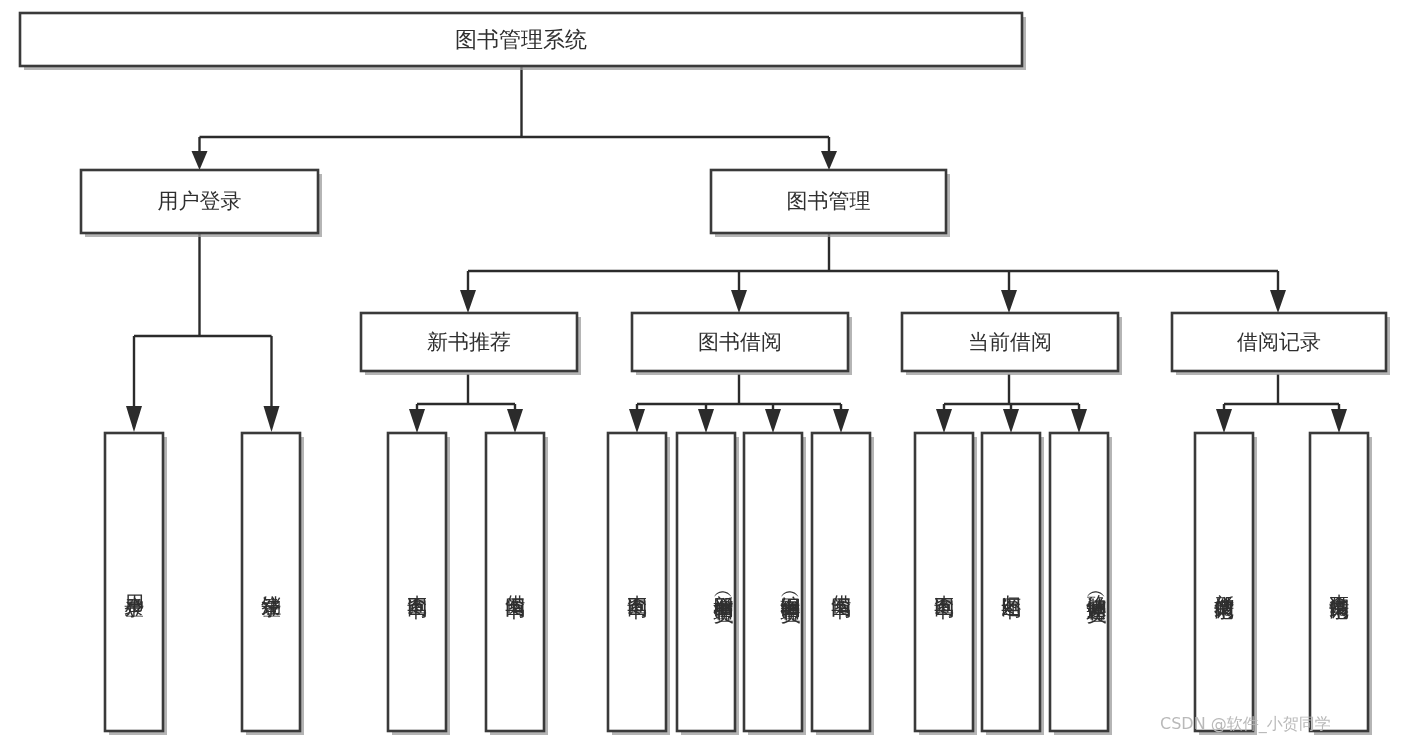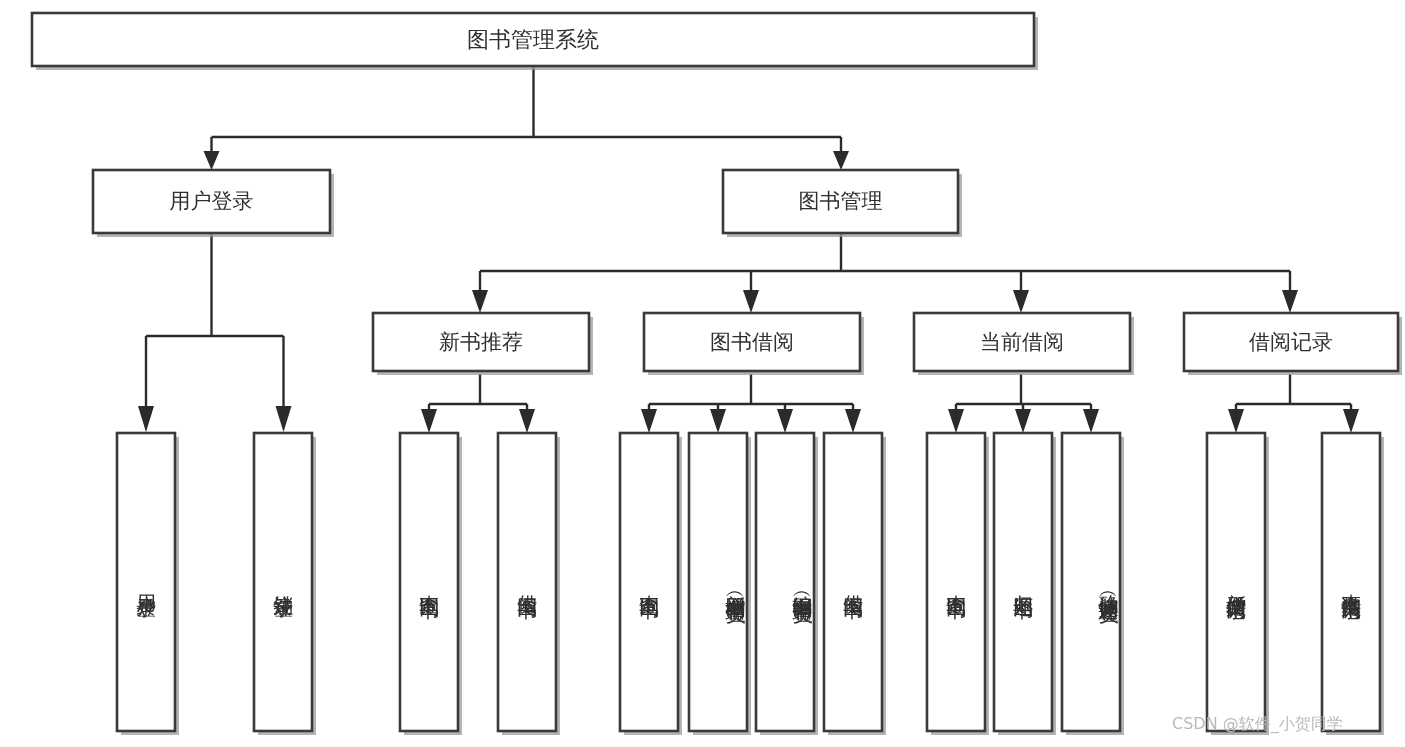--- a/index.html
+++ b/index.html
@@ -13,21 +13,20 @@
     height: 747px;
     font-family: "DejaVu Sans", "Liberation Sans", sans-serif;
     overflow: hidden;
     position: relative;
   }
   #diagram-root {
     position: relative;
     width: 1176px;
     height: 747px;
     background: #ffffff;
-    margin-left: 12px;
   }
   svg#diagram-svg {
     position: absolute;
     top: 0;
     left: 0;
     width: 1405px;
     height: 747px;
     display: block;
   }
   .node-box {

